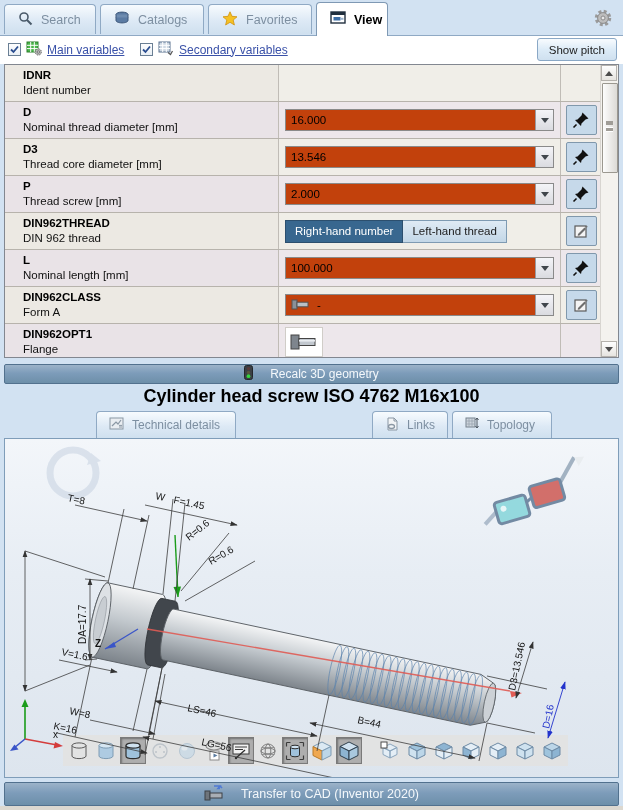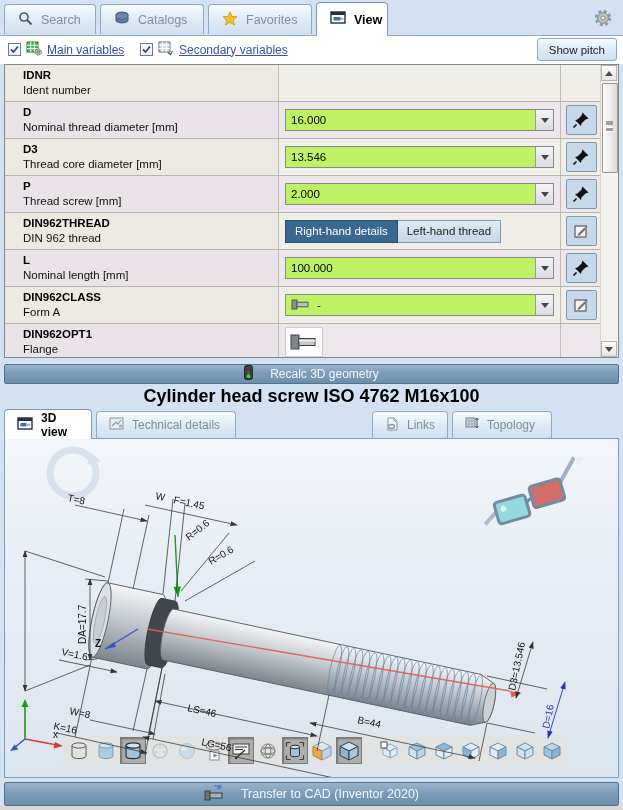--- a/index.html
+++ b/index.html
@@ -29,21 +29,21 @@
   .vartable{position:absolute;top:64px;left:4px;right:4px;height:294px;background:#fff;border:1px solid #828790;overflow:hidden;box-sizing:border-box}
   .rows{position:absolute;top:0;left:0;right:17px;bottom:0;overflow:hidden}
   .vrow{display:grid;grid-template-columns:274px 1fr 40px;height:37px;box-sizing:border-box;border-bottom:1px solid #b7b3ac}
   .vrow.odd  .vlabel{background:#ece9e3}  .vrow.odd  .vvalue,.vrow.odd  .vbtn{background:#f0eee8}
   .vrow.even .vlabel{background:#e9e3e7}  .vrow.even .vvalue,.vrow.even .vbtn{background:#ede7eb}
   .vlabel{border-right:1px solid #c0bcb6;padding:2px 18px;box-sizing:border-box;overflow:hidden}
   .vname{font-weight:bold;font-size:11.5px;color:#000;line-height:16px}
   .vdesc{font-size:11.5px;color:#111;line-height:15px;white-space:nowrap}
   .vvalue{border-right:1px solid #c0bcb6;display:flex;align-items:center;padding:0 6px;box-sizing:border-box}
   .vbtn{display:flex;align-items:center;justify-content:center}
-  .combo{flex:1;height:22px;background:#bef264;border:1px solid #8a8a8a;display:flex;align-items:center;cursor:pointer;box-sizing:border-box}
+  .combo{flex:1;height:22px;background:#c2410c;border:1px solid #8a8a8a;display:flex;align-items:center;cursor:pointer;box-sizing:border-box}
   .cval{flex:1;padding:0 5px;font-size:11.5px;color:#000;display:flex;align-items:center;gap:6px}
   .carr{width:17px;align-self:stretch;border-left:1px solid #9a9aa0;background:linear-gradient(#f4f4f8,#dadbe0);
         display:flex;align-items:center;justify-content:center}
   .carr::after{content:"";border:4px solid transparent;border-top:5px solid #40464c;margin-top:4px}
   .sqbtn{width:31px;height:30px;background:#c6d9ea;border:1px solid #8098ac;border-radius:2px;display:flex;align-items:center;justify-content:center;cursor:pointer;padding:0}
   .toggle{display:flex}
   .tg{height:23px;padding:0 9px;font-size:11.5px;cursor:pointer;font-family:"Liberation Sans",sans-serif}
   .tg.sel{background:#38678f;color:#fff;border:1px solid #2c4f6e}
   .tg.uns{background:linear-gradient(#dfeaf4,#c3d7e7);color:#1c1c1c;border:1px solid #7e9ab2;border-left:none}
   .thumbimg{width:36px;height:28px;background:#fff;border:1px solid #d0cdc8;display:flex;align-items:center;justify-content:center}
@@ -249,21 +249,21 @@
         </div>
     </div>
 
     <div class="vrow odd">
       <div class="vlabel">
           <div class="vname">DIN962THREAD</div>
           <div class="vdesc">DIN 962 thread</div>
         </div>
       <div class="vvalue">
           <div class="toggle">
-        <button class="tg sel">Right-hand details</button>
+        <button class="tg sel">Right-hand number</button>
         <button class="tg uns">Left-hand thread</button>
       </div>
         </div>
       <div class="vbtn">
           <button class="sqbtn">
             <svg width="17" height="17" viewBox="0 0 17 17">
               <rect x="2" y="3" width="11" height="11" fill="#f4f4f4" stroke="#5a5a5a" stroke-width="1.2"></rect>
               <path d="M5 11 L11.5 4.5 L13 6 L6.5 12.5 L4.7 12.8 Z" fill="#6e6e6e"></path>
               <circle cx="13.6" cy="3.6" r="0.9" fill="#6e6e6e"></circle>
             </svg>
@@ -352,29 +352,20 @@
         <rect x="0.5" y="0.5" width="8" height="14" rx="2" fill="#3a3f44" stroke="#23272b"></rect>
         <circle cx="4.5" cy="3.6" r="1.7" fill="#5a3b3b"></circle>
         <circle cx="4.5" cy="7.4" r="1.7" fill="#5a553b"></circle>
         <circle cx="4.5" cy="11.2" r="1.9" fill="#37d43d"></circle>
       </svg></span>
   <span>Recalc 3D geometry</span>
 </div>
 <div class="parttitle">Cylinder head screw ISO 4762 M16x100</div>
 
 <div class="vtabs">
-  <div class="vtab active" style="left:0;width:88px">
-    <span><svg width="16" height="13" viewBox="0 0 16 13">
-          <rect x="1" y="1" width="14" height="11" fill="#fff" stroke="#21303f" stroke-width="1.4"></rect>
-          <rect x="1" y="1" width="14" height="3" fill="#21303f"></rect>
-          <rect x="3.5" y="6" width="6" height="3.5" fill="#3d6ea5"></rect>
-          <rect x="9.5" y="6.8" width="4" height="2" fill="#9ab4cf"></rect>
-        </svg></span>
-    <span>3D view</span>
-  </div>
   <div class="vtab" style="left:92px;width:140px">
     <span><svg width="15" height="13" viewBox="0 0 15 13">
           <rect x="1" y="1" width="13" height="11" fill="#e9edf1" stroke="#8a97a4"></rect>
           <path d="M3 9 L7 5 L9 7 L12 3" fill="none" stroke="#8a97a4" stroke-width="1.2"></path>
           <path d="M10 10h3M10 8.4h3" stroke="#8a97a4"></path>
         </svg></span>
     <span>Technical details</span>
   </div>
   <div class="vtab" style="left:368px;width:76px">
     <span><svg width="14" height="14" viewBox="0 0 14 14">

